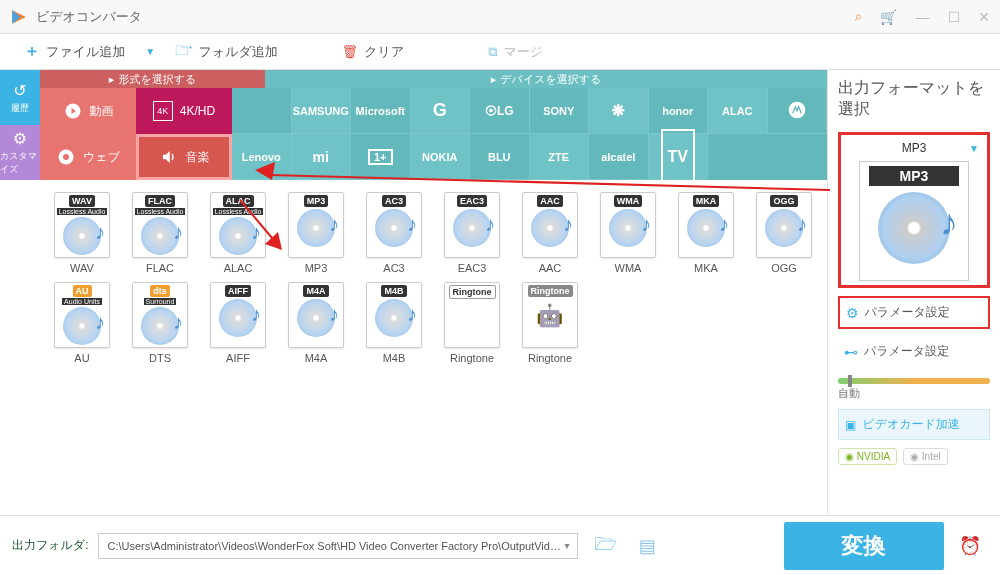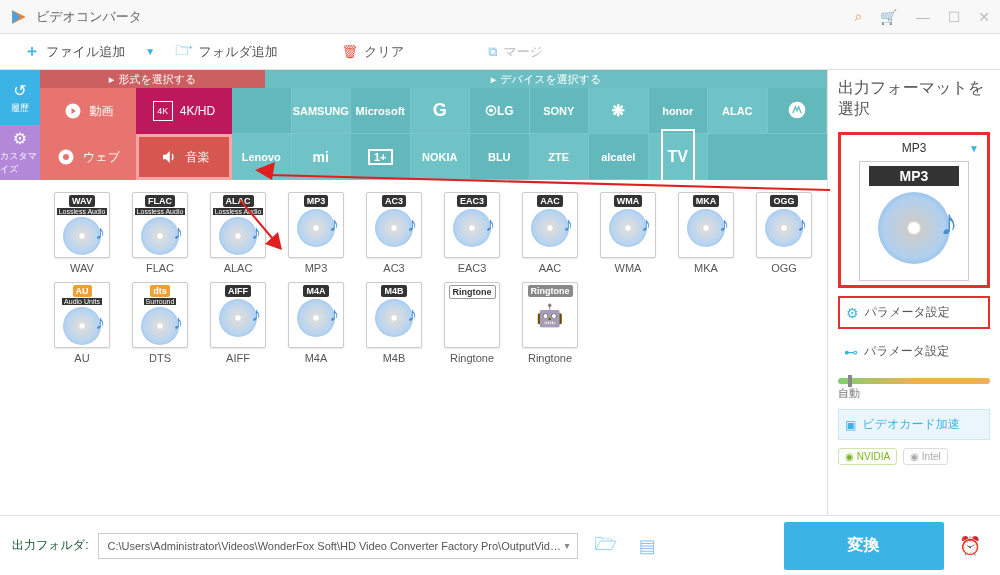--- a/index.html
+++ b/index.html
@@ -66,21 +66,21 @@
 .rp-small { font-size:11px; color:#777;}
 .hw-btn { border:1px solid #cfe8f5; background:#eaf6fc; padding:6px; font-size:12px; color:#3bb3e4; display:flex; align-items:center; gap:6px; cursor:pointer; }
 .hw-icons { display:flex; gap:6px; }
 .hw-icons .chip { border:1px solid #ddd; border-radius:3px; padding:2px 6px; font-size:10px; color:#aaa; display:flex; align-items:center; gap:3px;}
 .hw-icons .chip.nv { color:#7ab51d; border-color:#cde5ab;}
 .bottombar { position:absolute; bottom:0; left:0; right:0; height:60px; border-top:1px solid #e0e0e0; display:flex; align-items:center; padding:0 12px; gap:10px; background:#fff;}
 .out-label { font-size:12px; color:#14532d;}
 .out-path { flex:1; max-width:480px; height:26px; border:1px solid #ccc; padding:0 8px; font-size:11px; color:#555; display:flex; align-items:center; justify-content:space-between;}
 .out-path .dd { color:#888; font-size:10px;}
 .bb-icon { color:#3bb3e4; font-size:18px; cursor:pointer; padding:0 6px;}
-.convert-btn { margin-left:auto; width:160px; height:48px; background:#3bb3e4; color:#fff; font-size:16px; font-weight:bold; display:flex; align-items:center; justify-content:center; cursor:pointer; border-radius:2px;}
+.convert-btn { margin-left:auto; width:160px; height:48px; background:#3bb3e4; color:#fff; font-size:22px; font-weight:bold; display:flex; align-items:center; justify-content:center; cursor:pointer; border-radius:2px;}
 .arrow-line { position:absolute; pointer-events:none; }
 </style>
 </head>
 <body>
 
 <div class="titlebar">
   <span class="logo">
     <svg viewBox="0 0 24 24" width="18" height="18">
         <path d="M3 3 L21 12 L3 21 Z" fill="#f08030"></path>
         <path d="M3 3 L14 12 L3 21 Z" fill="#4aa0e0"></path>

